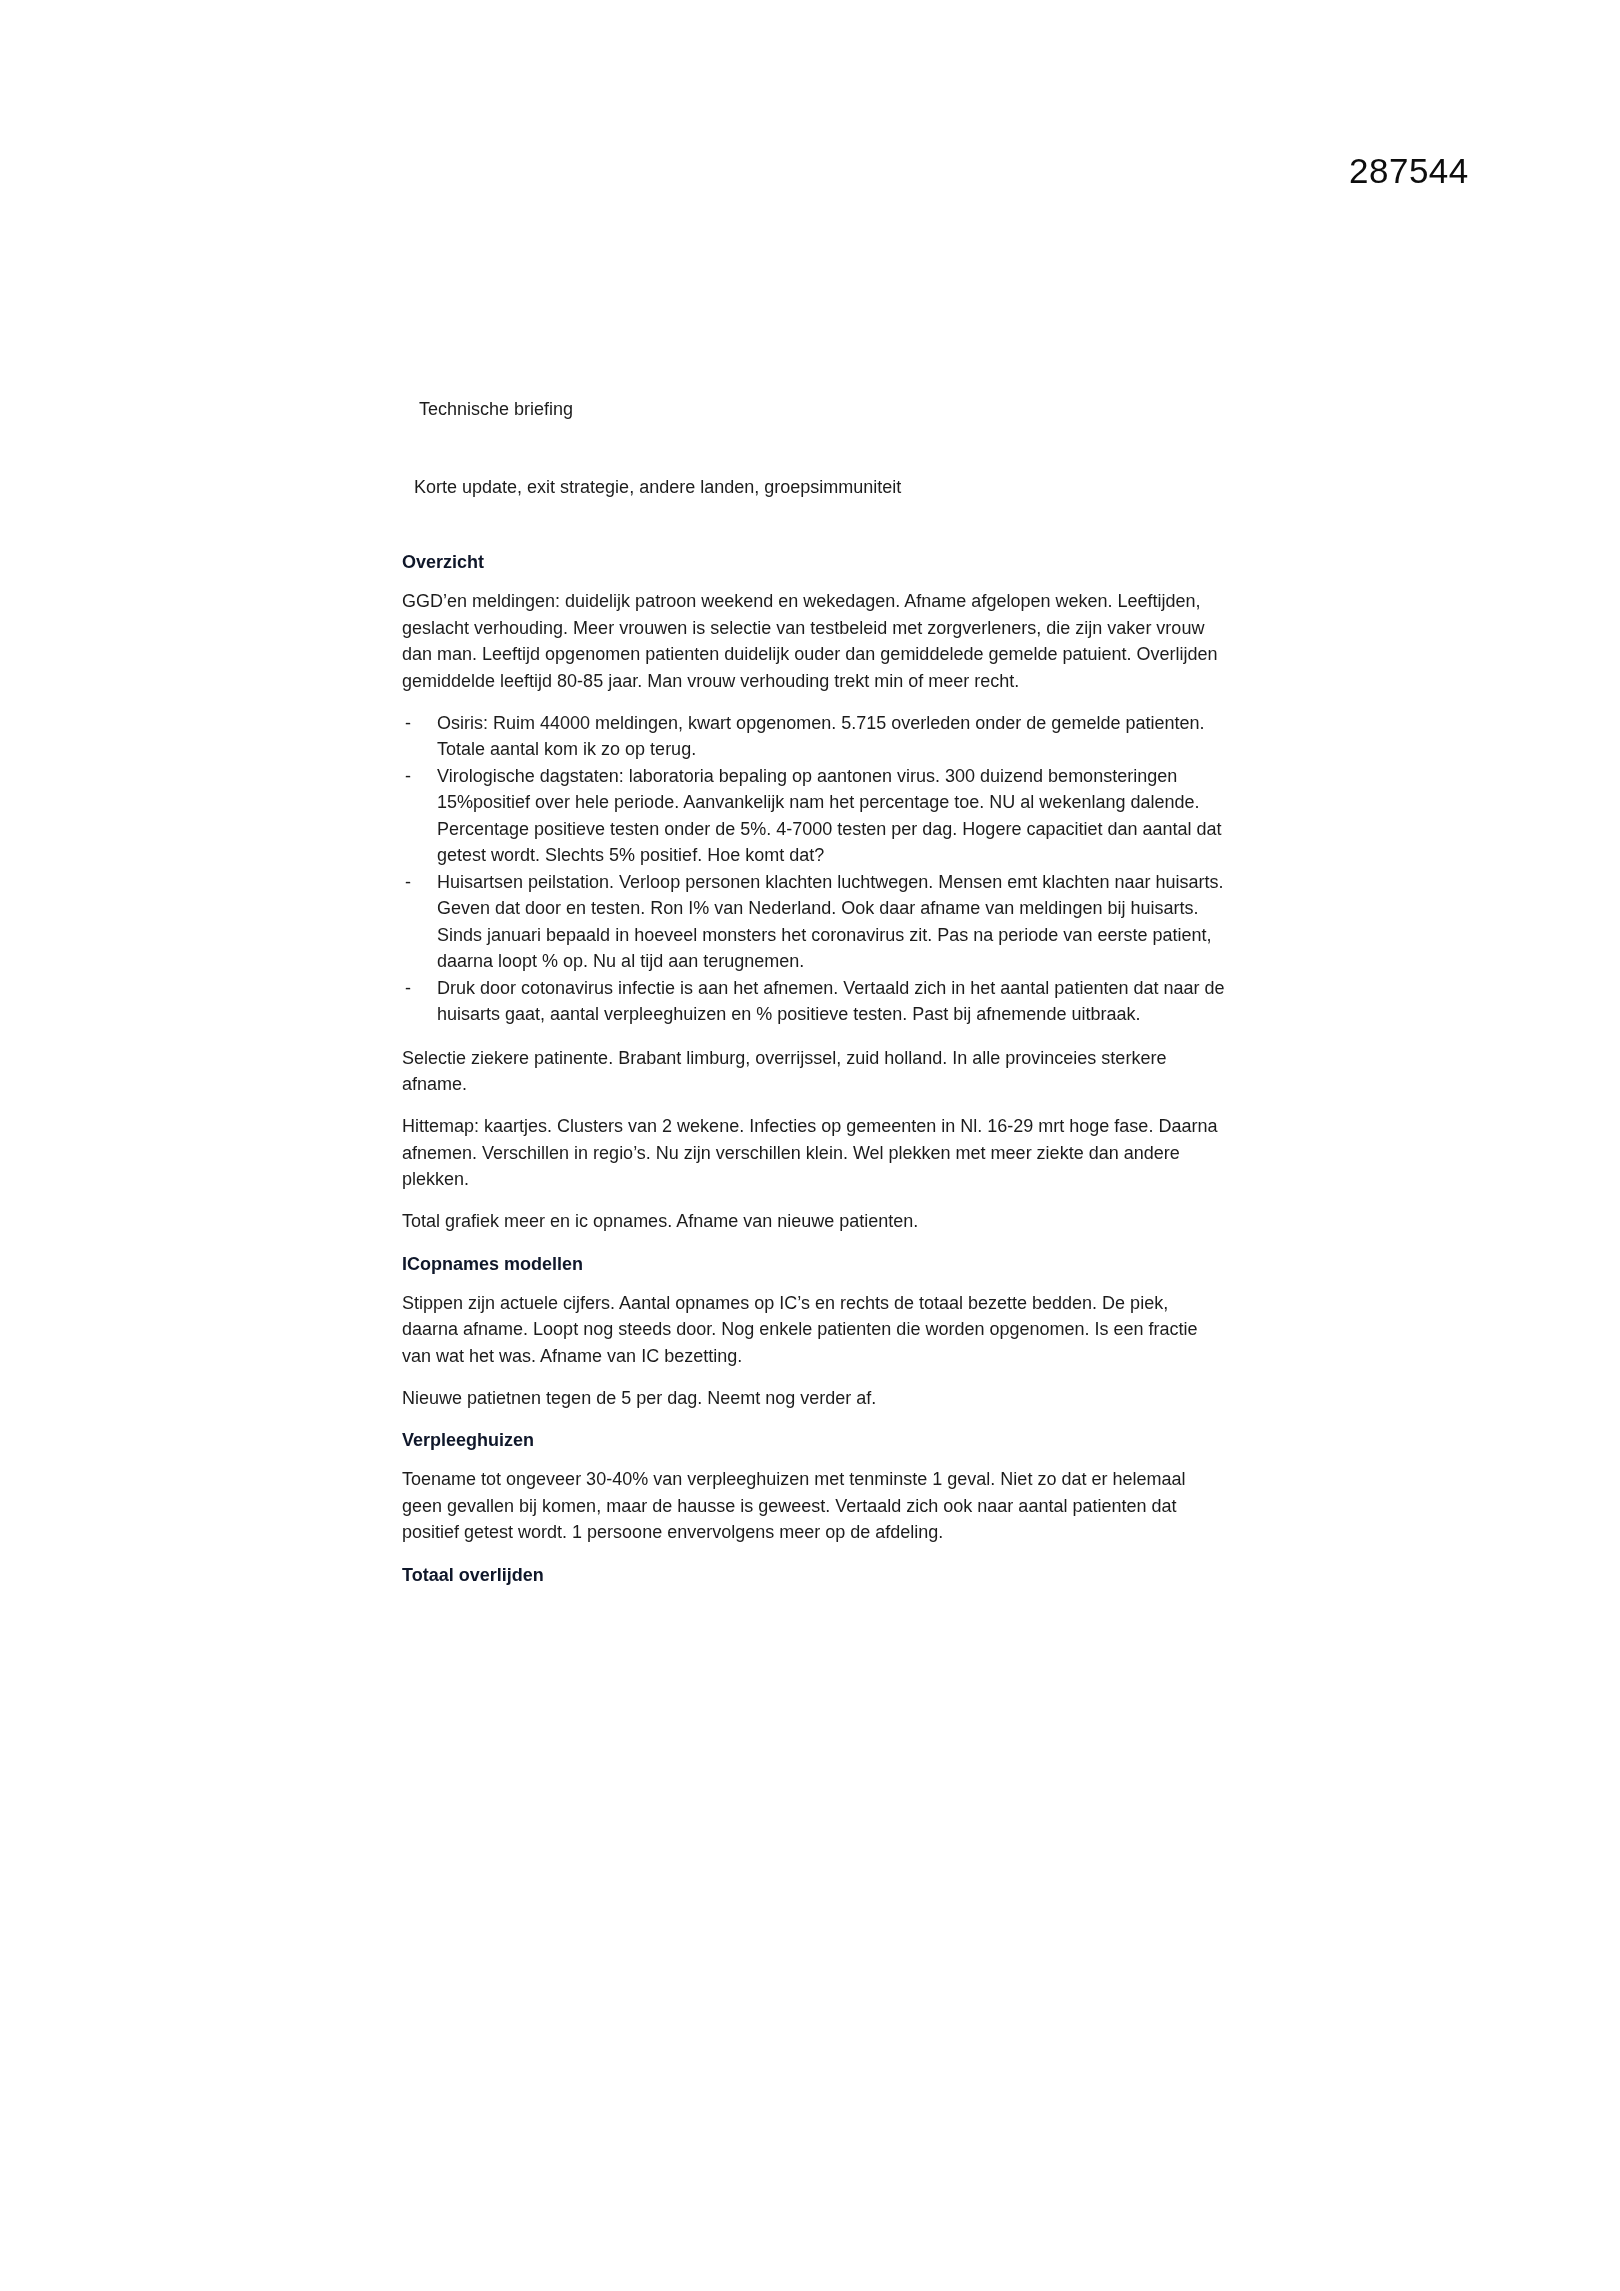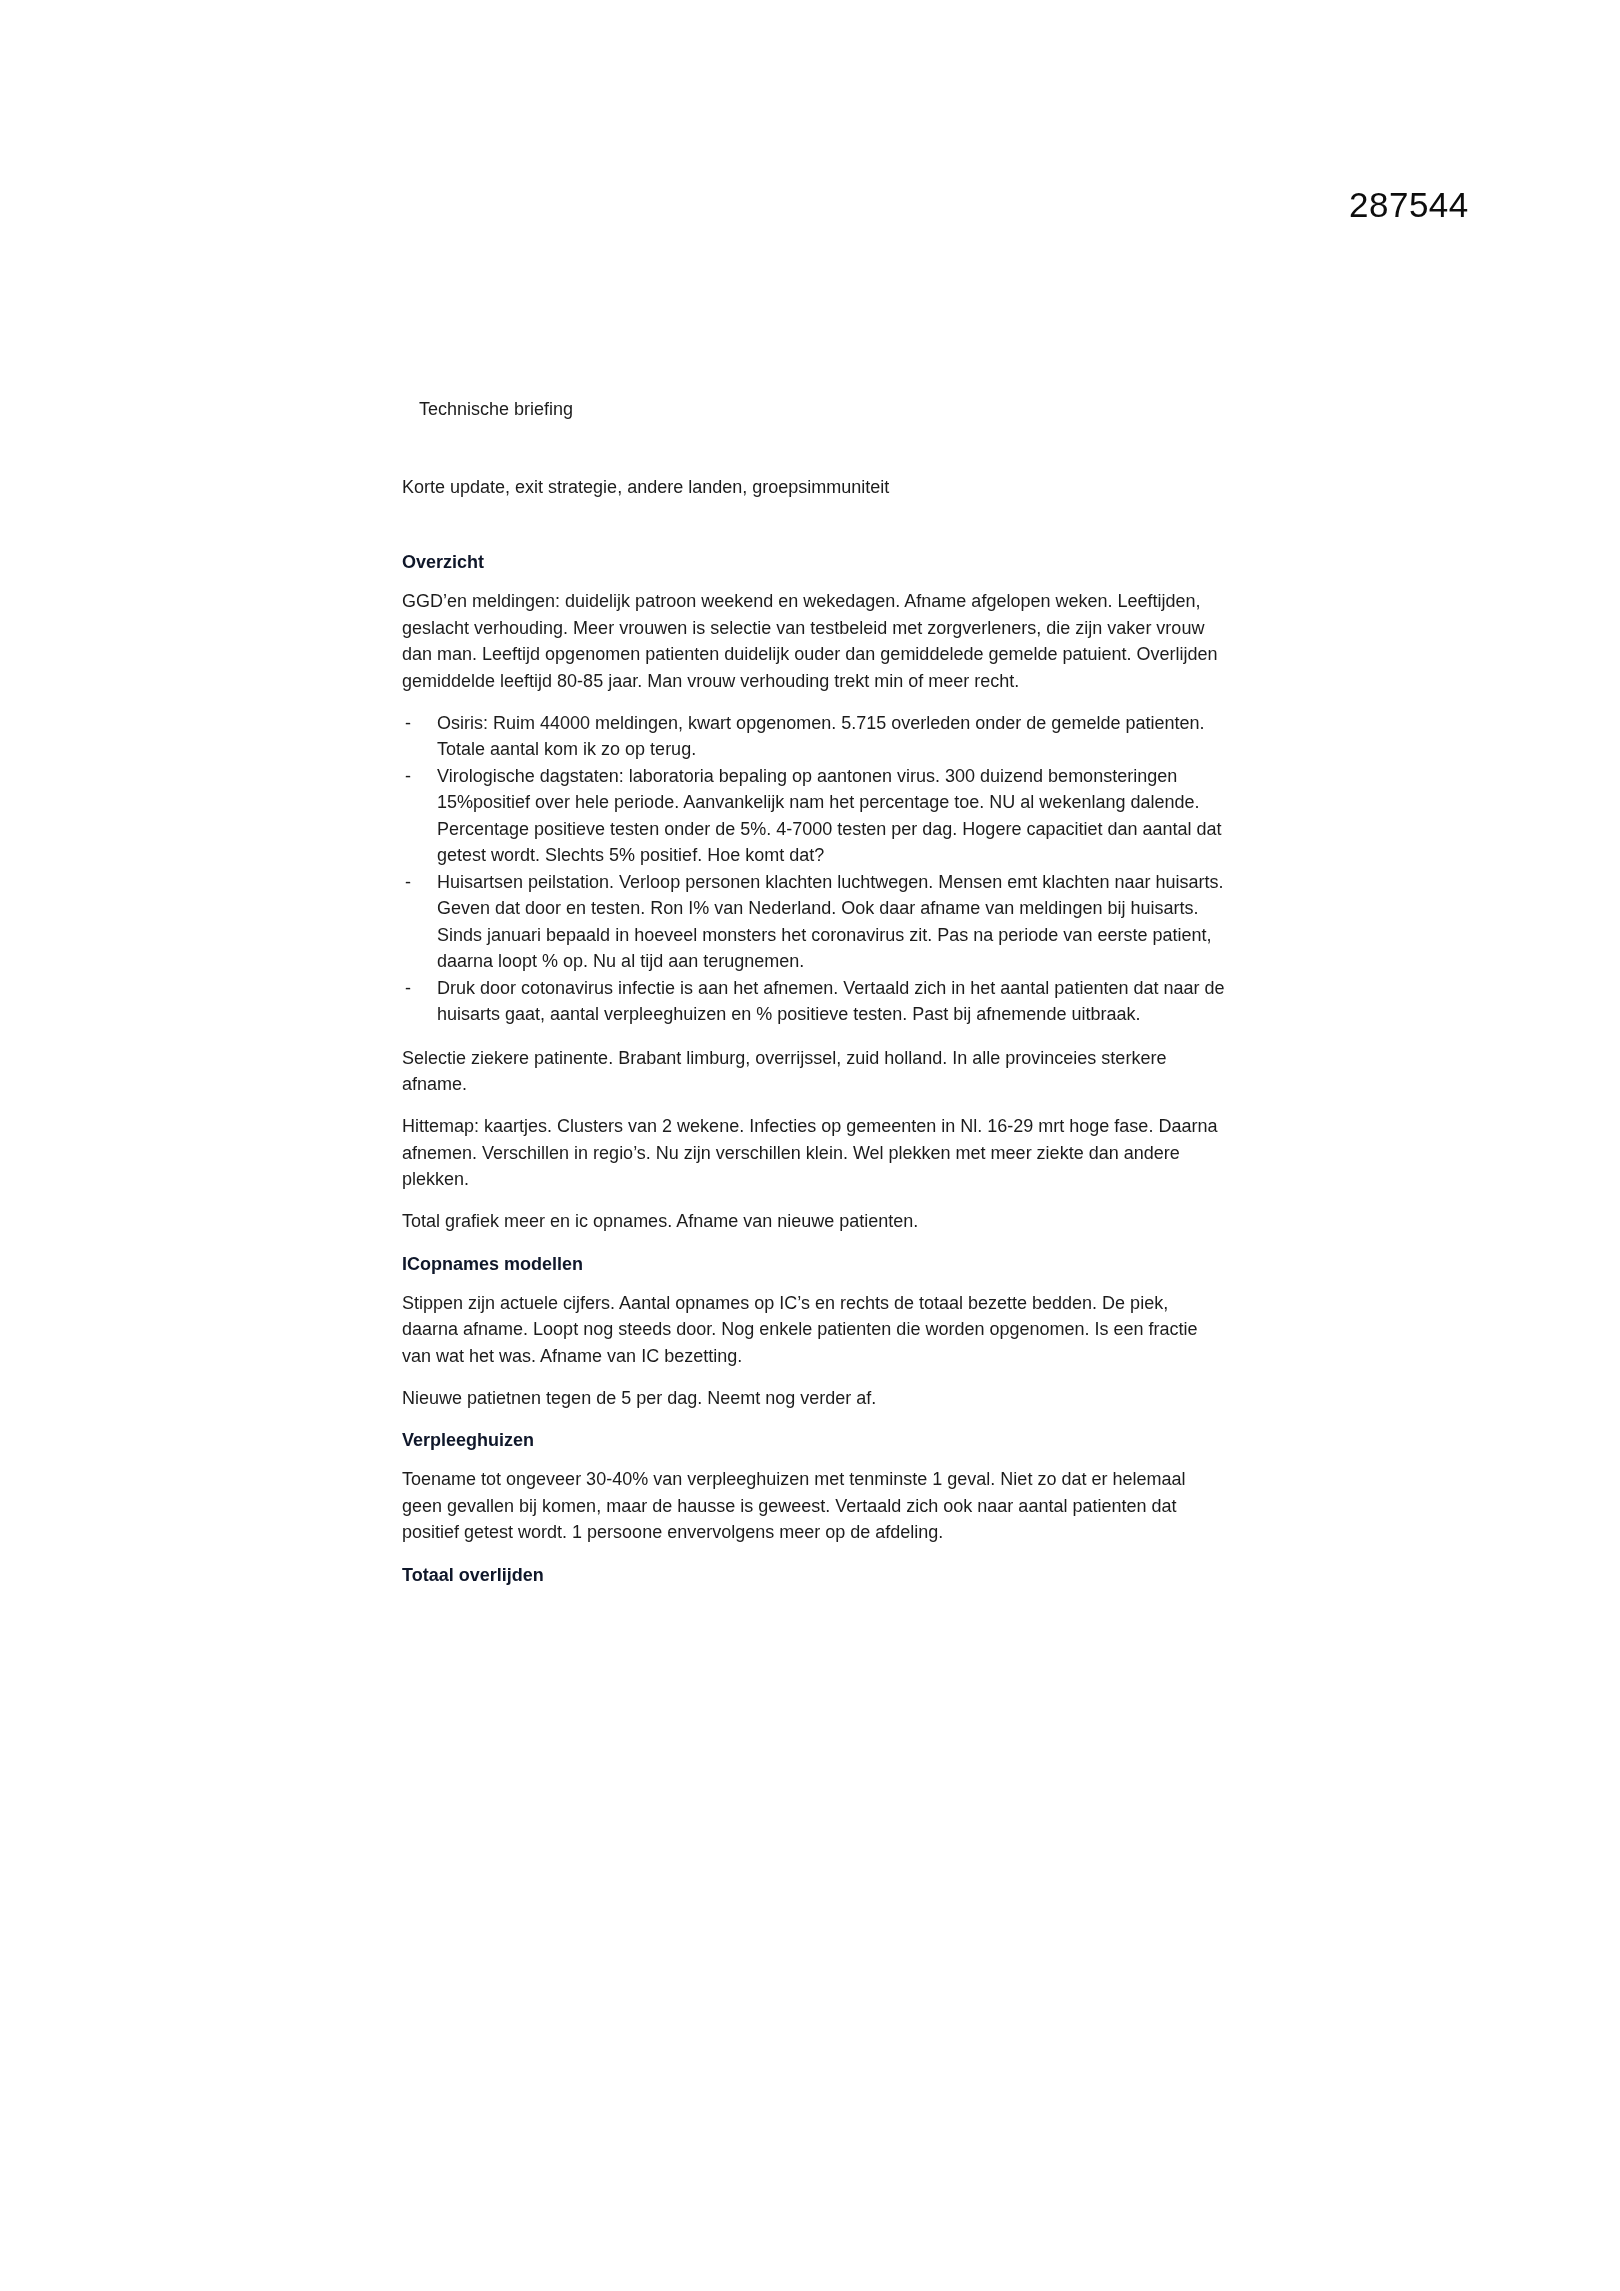--- a/index.html
+++ b/index.html
@@ -17,32 +17,31 @@
     overflow: hidden;
   }
   .stamp {
     position: absolute;
     left: 1349px;
     top: 153px;
     font-size: 35px;
     line-height: 35px;
     letter-spacing: 0.5px;
     color: #0d0d0d;
-    margin-top: 34px;
   }
   .content {
     position: absolute;
     left: 402px;
     top: 396px;
     width: 825px;
     font-size: 18px;
     line-height: 26.5px;
   }
   .doc-title   { margin: 0 0 51px 17px; }
-  .doc-subtitle{ margin: 0 0 49px 0; }
+  .doc-subtitle{ margin: 0 0 49px 12px; }
   .section-heading {
     font-weight: 700;
     font-size: 18px;
     line-height: 26.5px;
     margin: 0 0 12.7px 0;
     color: #0f172a;
   }
   .para { margin: 0 0 15.7px 0; }
   .bullet-list {
     list-style: none;

